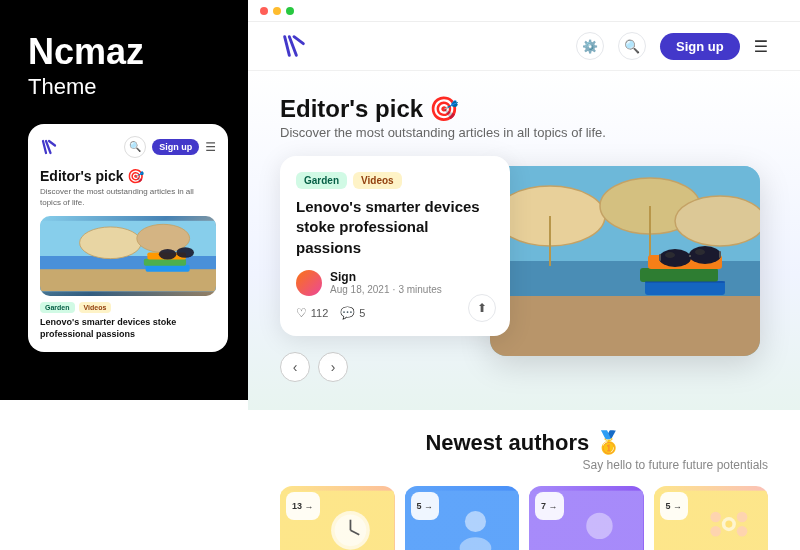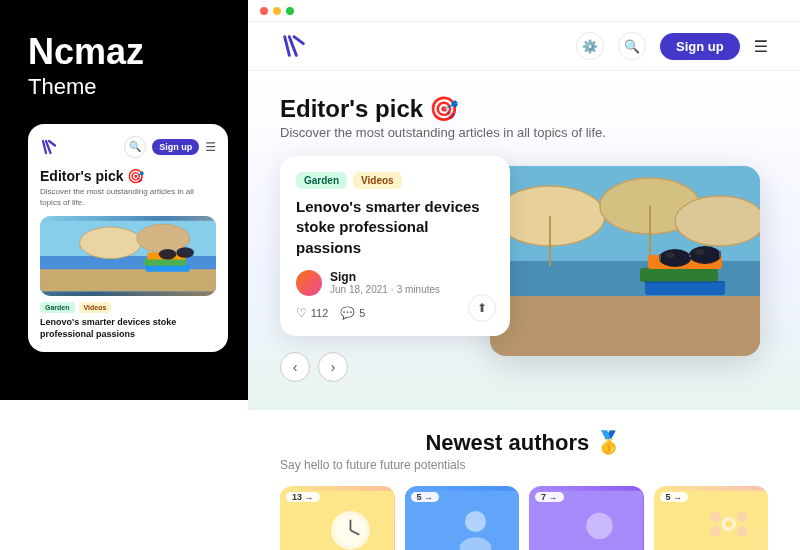--- a/index.html
+++ b/index.html
@@ -368,21 +368,21 @@
       position: relative;
       box-shadow: 0 8px 32px rgba(0,0,0,0.15);
     }
 
     
     .newest-authors-section {
       background: #fff;
       padding: 20px 32px 16px;
     }
     .newest-authors-header {
-      text-align: left;
+      text-align: right;
       margin-bottom: 14px;
     }
     .newest-authors-title {
       font-size: 22px;
       font-weight: 800;
       color: #111;
       display: flex;
       align-items: center;
       justify-content: center;
       gap: 6px;
@@ -414,21 +414,21 @@
     }
     .author-card-flowers {
       background: linear-gradient(135deg, #fde68a 0%, #f9a8d4 100%);
     }
     .author-card-badge {
       position: absolute;
       top: 6px;
       left: 6px;
       background: rgba(255,255,255,0.9);
       border-radius: 8px;
-      padding: 0 6px;
+      padding: 9px 6px;
       font-size: 9px;
       font-weight: 700;
       color: #333;
       display: flex;
       align-items: center;
       gap: 3px;
     }
   </style>
 </head>
 <body>
@@ -527,21 +527,21 @@
           <div class="article-card">
             <div class="article-tags">
               <span class="article-tag tag-green">Garden</span>
               <span class="article-tag tag-yellow">Videos</span>
             </div>
             <div class="article-title">Lenovo's smarter devices stoke professional passions</div>
             <div class="article-author-row">
               <div class="author-avatar"></div>
               <div>
                 <div class="author-name">Sign</div>
-                <div class="author-date">Jun 18, 2021 · 3 minutes</div>
+                <div class="author-date">Aug 18, 2021 · 3 minutes</div>
               </div>
             </div>
             <div class="article-stats">
               <div class="stat-item">
                 <span class="stat-icon">♡</span>
                 <span>112</span>
               </div>
               <div class="stat-item">
                 <span class="stat-icon">💬</span>
                 <span>5</span>

